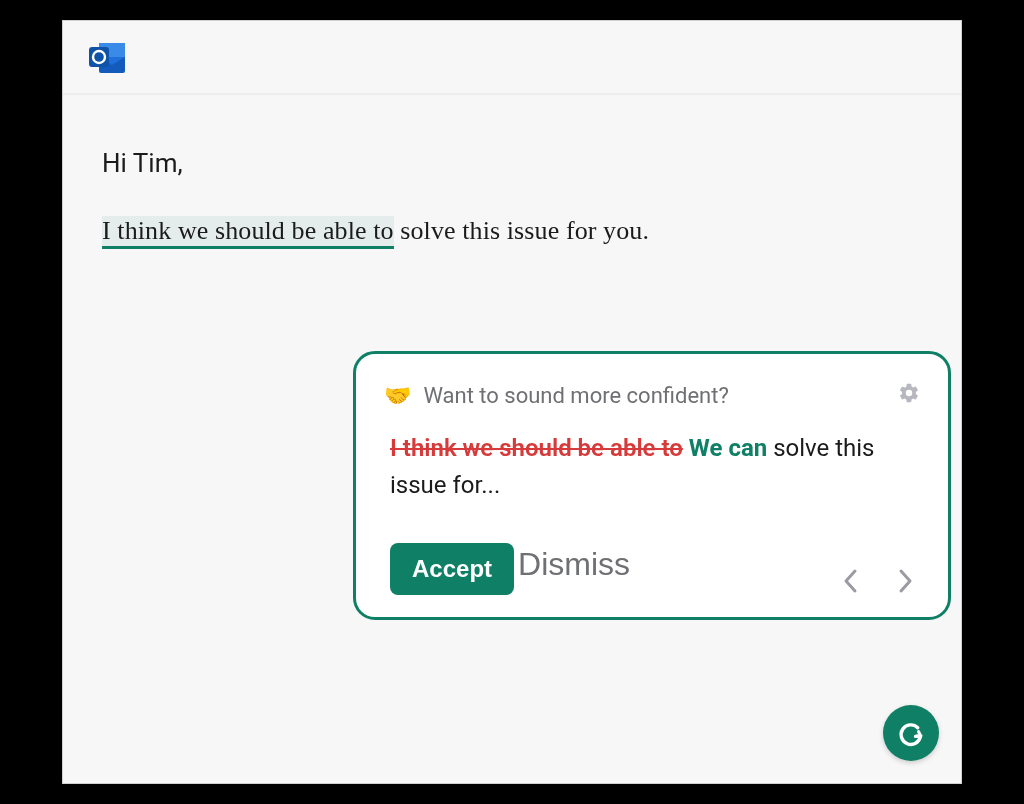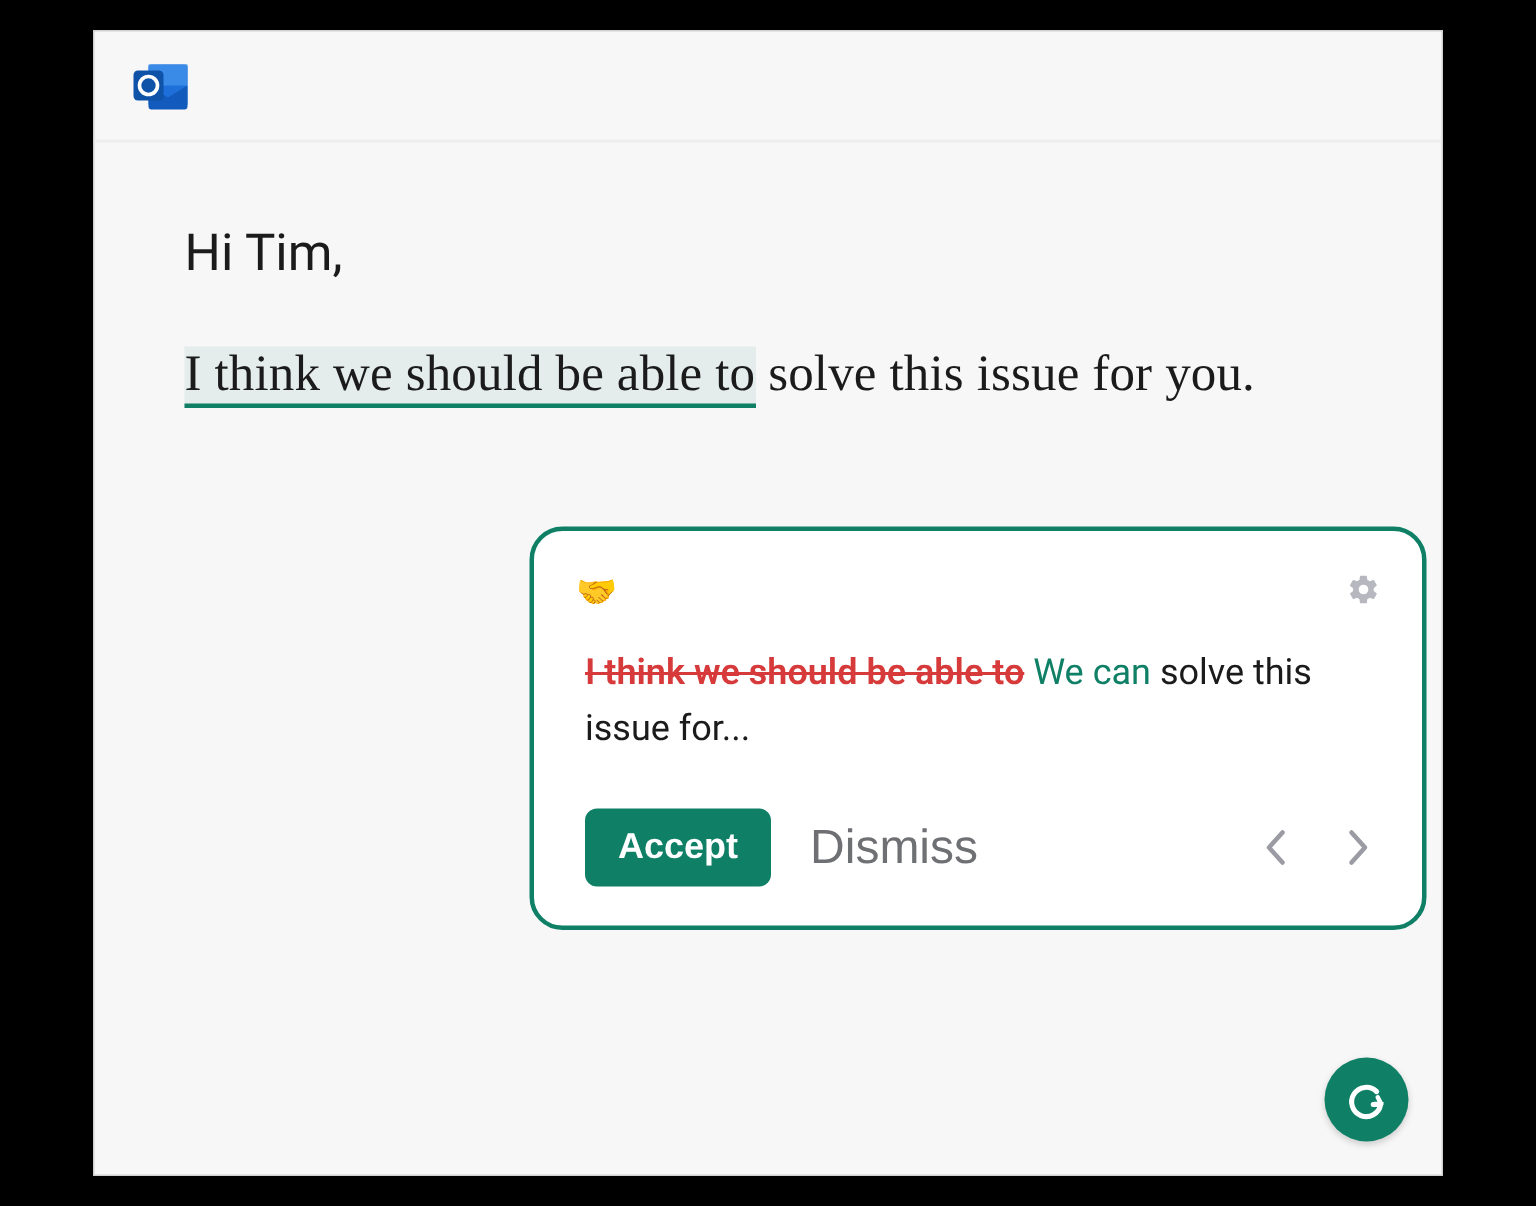--- a/index.html
+++ b/index.html
@@ -48,22 +48,22 @@
     padding-left: 24px;
   }
 
   .outlook-icon-wrap {
     width: 40px;
     height: 40px;
     position: relative;
   }
 
   .compose-area {
-    padding: 48px 60px 0 60px;
-    font-size: 34px;
+    padding: 48px 60px 0 39px;
+    font-size: 26px;
     line-height: 1.55;
     color: var(--text-color);
   }
 
   .greeting {
     margin-bottom: 28px;
   }
 
   .body-line {
     letter-spacing: 0.1px;
@@ -122,27 +122,26 @@
 
   .strike {
     color: var(--red);
     text-decoration: line-through;
     text-decoration-thickness: 2px;
     font-weight: 600;
   }
 
   .insert {
     color: var(--teal);
-    font-weight: 400;
+    font-weight: 700;
   }
 
   .card-actions {
     display: flex;
-    align-items: center;
-    gap: 22px;
+    align-items: flex-end;
     padding: 0 6px;
   }
 
   .btn-accept {
     background: var(--teal);
     color: #ffffff;
     border: none;
     border-radius: 8px;
     font-size: 24px;
     font-weight: 700;
@@ -206,20 +205,21 @@
     <div class="greeting">Hi Tim,</div>
     <div class="body-line">
       <span class="phrase-underline">I think we should be able to</span><span> solve this issue for you.</span>
     </div>
   </div>
 
   <div class="suggestion-card">
     <div class="card-header">
       <div class="card-title">
         <span class="handshake">🤝</span>
+        <span>Want to sound more confident?</span>
       </div>
       <span class="gear">
         <svg width="22" height="22" viewBox="0 0 24 24" fill="currentColor">
           <path d="M19.4 13a7.8 7.8 0 0 0 .07-1 7.8 7.8 0 0 0-.07-1l2.11-1.65a.5.5 0 0 0 .12-.64l-2-3.46a.5.5 0 0 0-.6-.22l-2.49 1a7.6 7.6 0 0 0-1.73-1l-.38-2.65A.5.5 0 0 0 13.93 2h-4a.5.5 0 0 0-.49.42L9.06 5.07a7.6 7.6 0 0 0-1.73 1l-2.49-1a.5.5 0 0 0-.6.22l-2 3.46a.5.5 0 0 0 .12.64L4.47 11a7.8 7.8 0 0 0-.07 1 7.8 7.8 0 0 0 .07 1l-2.11 1.65a.5.5 0 0 0-.12.64l2 3.46a.5.5 0 0 0 .6.22l2.49-1a7.6 7.6 0 0 0 1.73 1l.38 2.65a.5.5 0 0 0 .49.42h4a.5.5 0 0 0 .49-.42l.38-2.65a7.6 7.6 0 0 0 1.73-1l2.49 1a.5.5 0 0 0 .6-.22l2-3.46a.5.5 0 0 0-.12-.64ZM12 15.5A3.5 3.5 0 1 1 15.5 12 3.5 3.5 0 0 1 12 15.5Z"></path>
         </svg>
       </span>
     </div>
 
     <div class="rewrite-text">
       <span class="strike">I think we should be able to</span><span class="insert"> We can</span><span> solve this issue for...</span>

